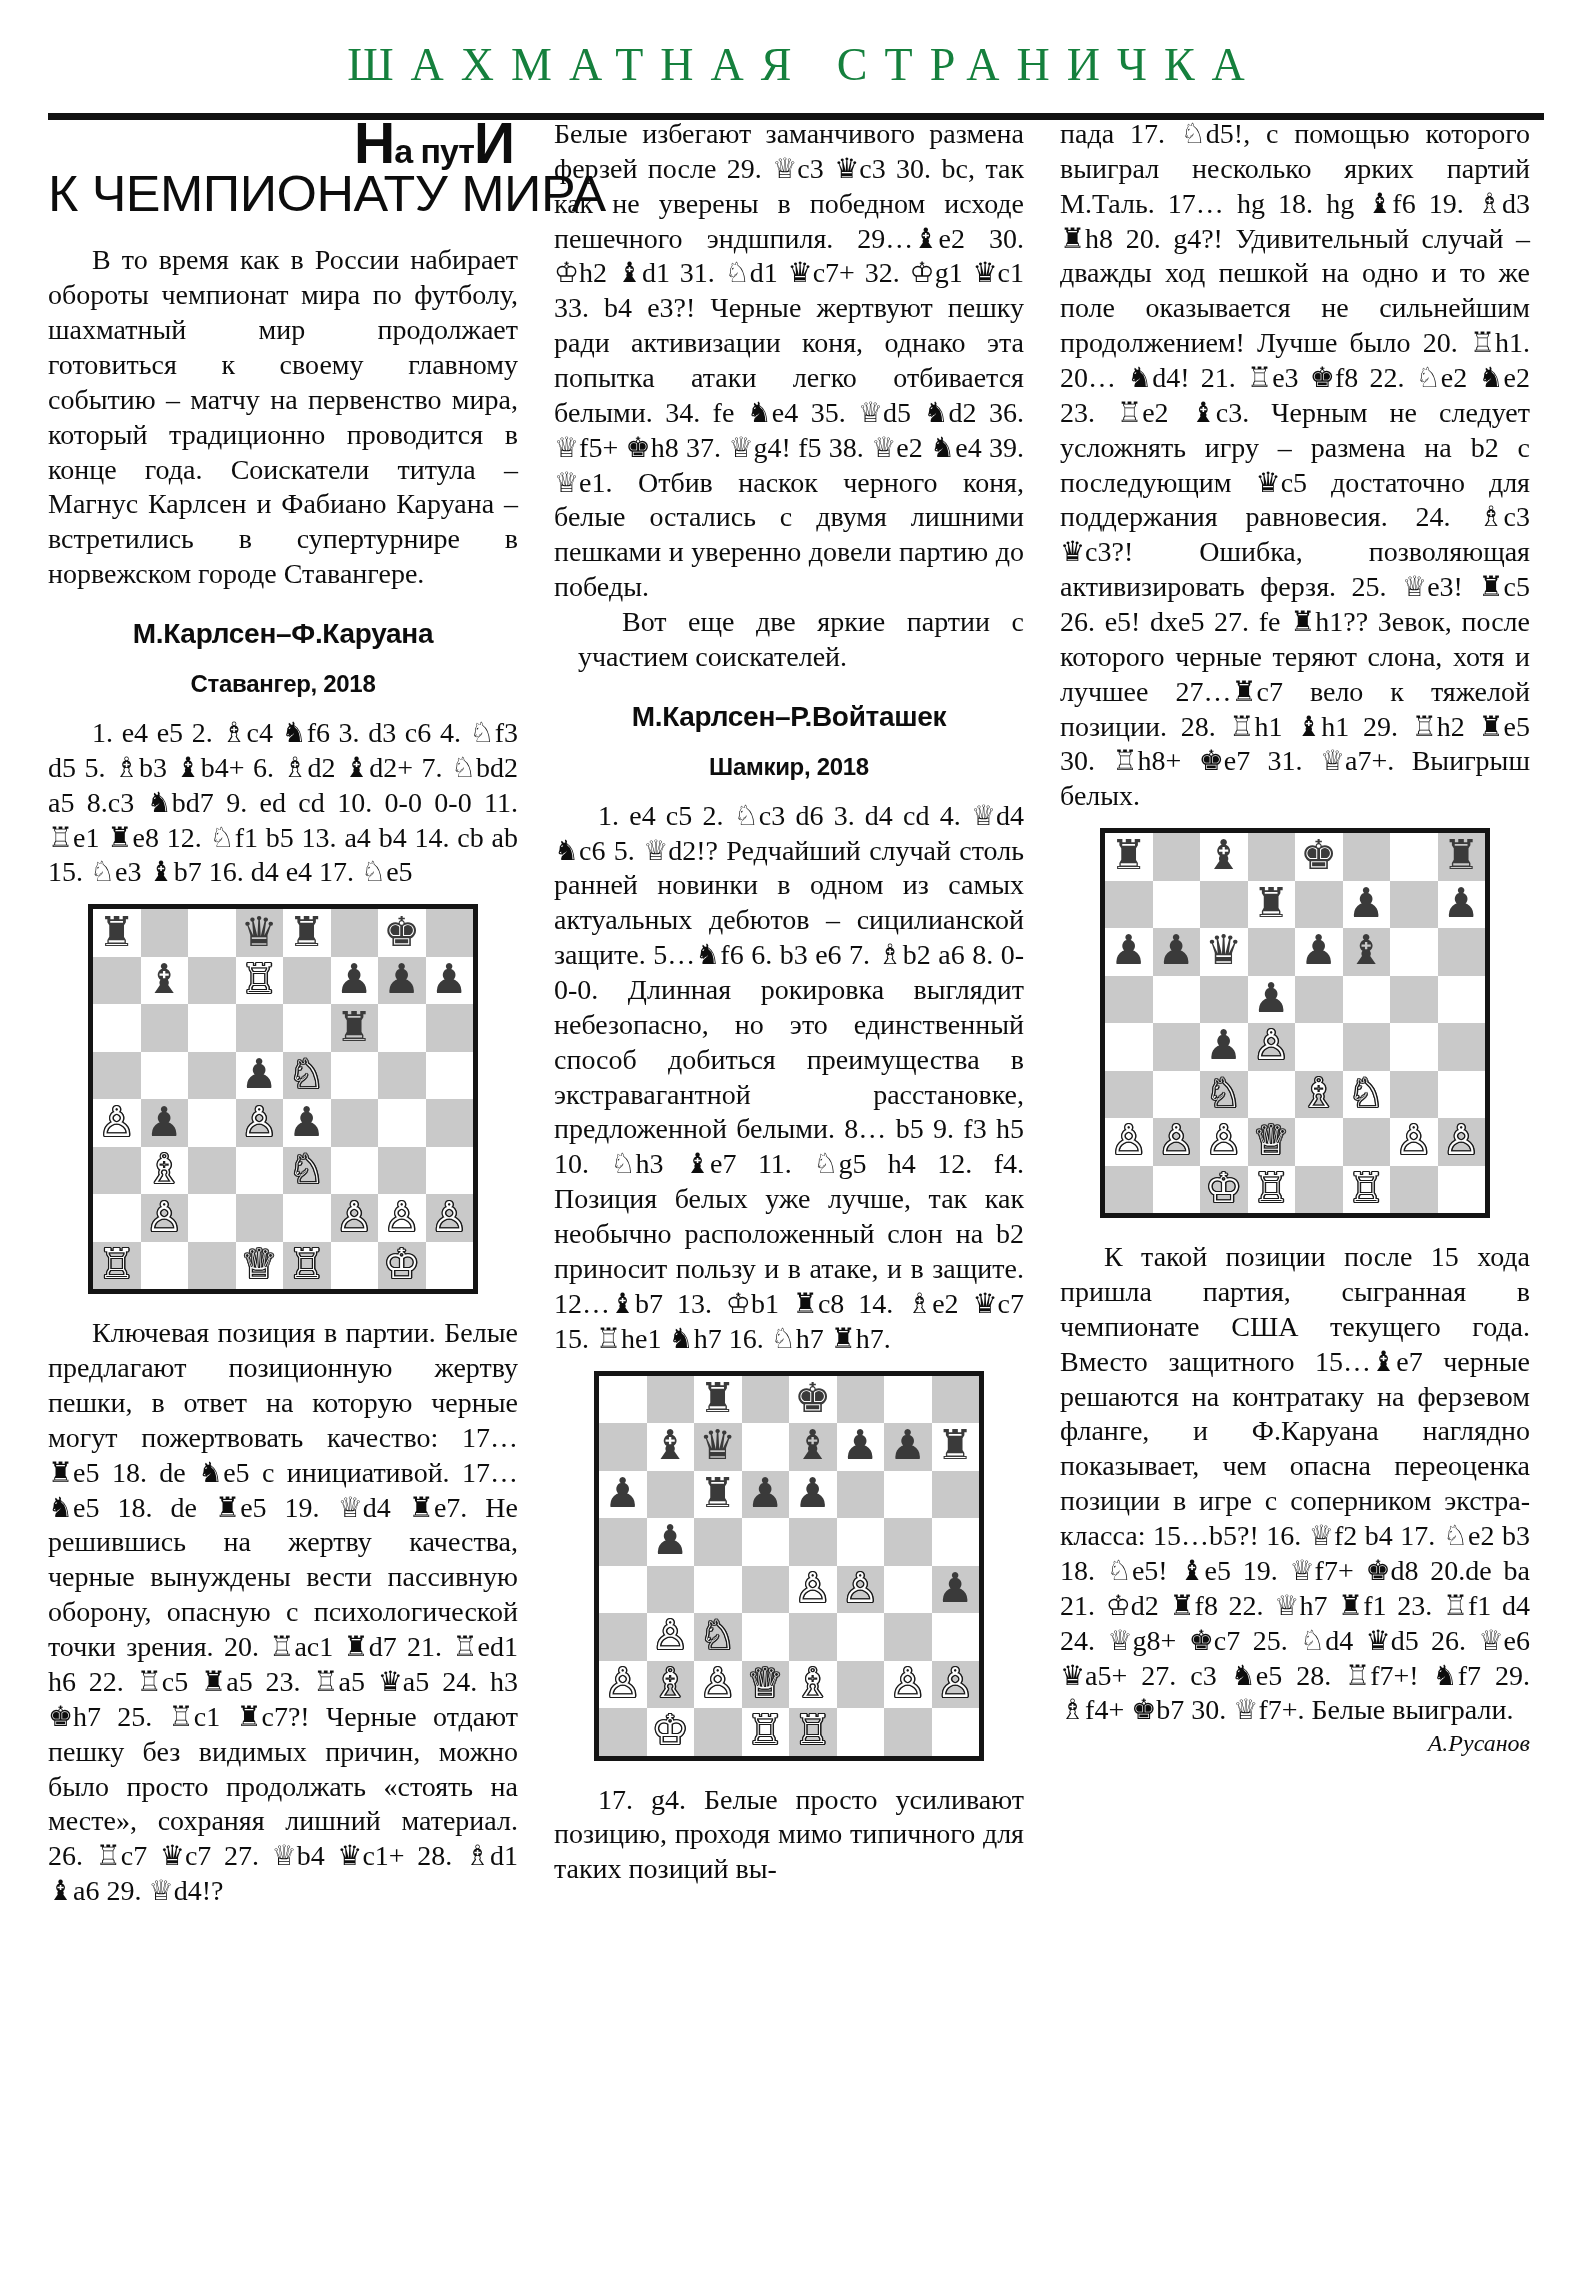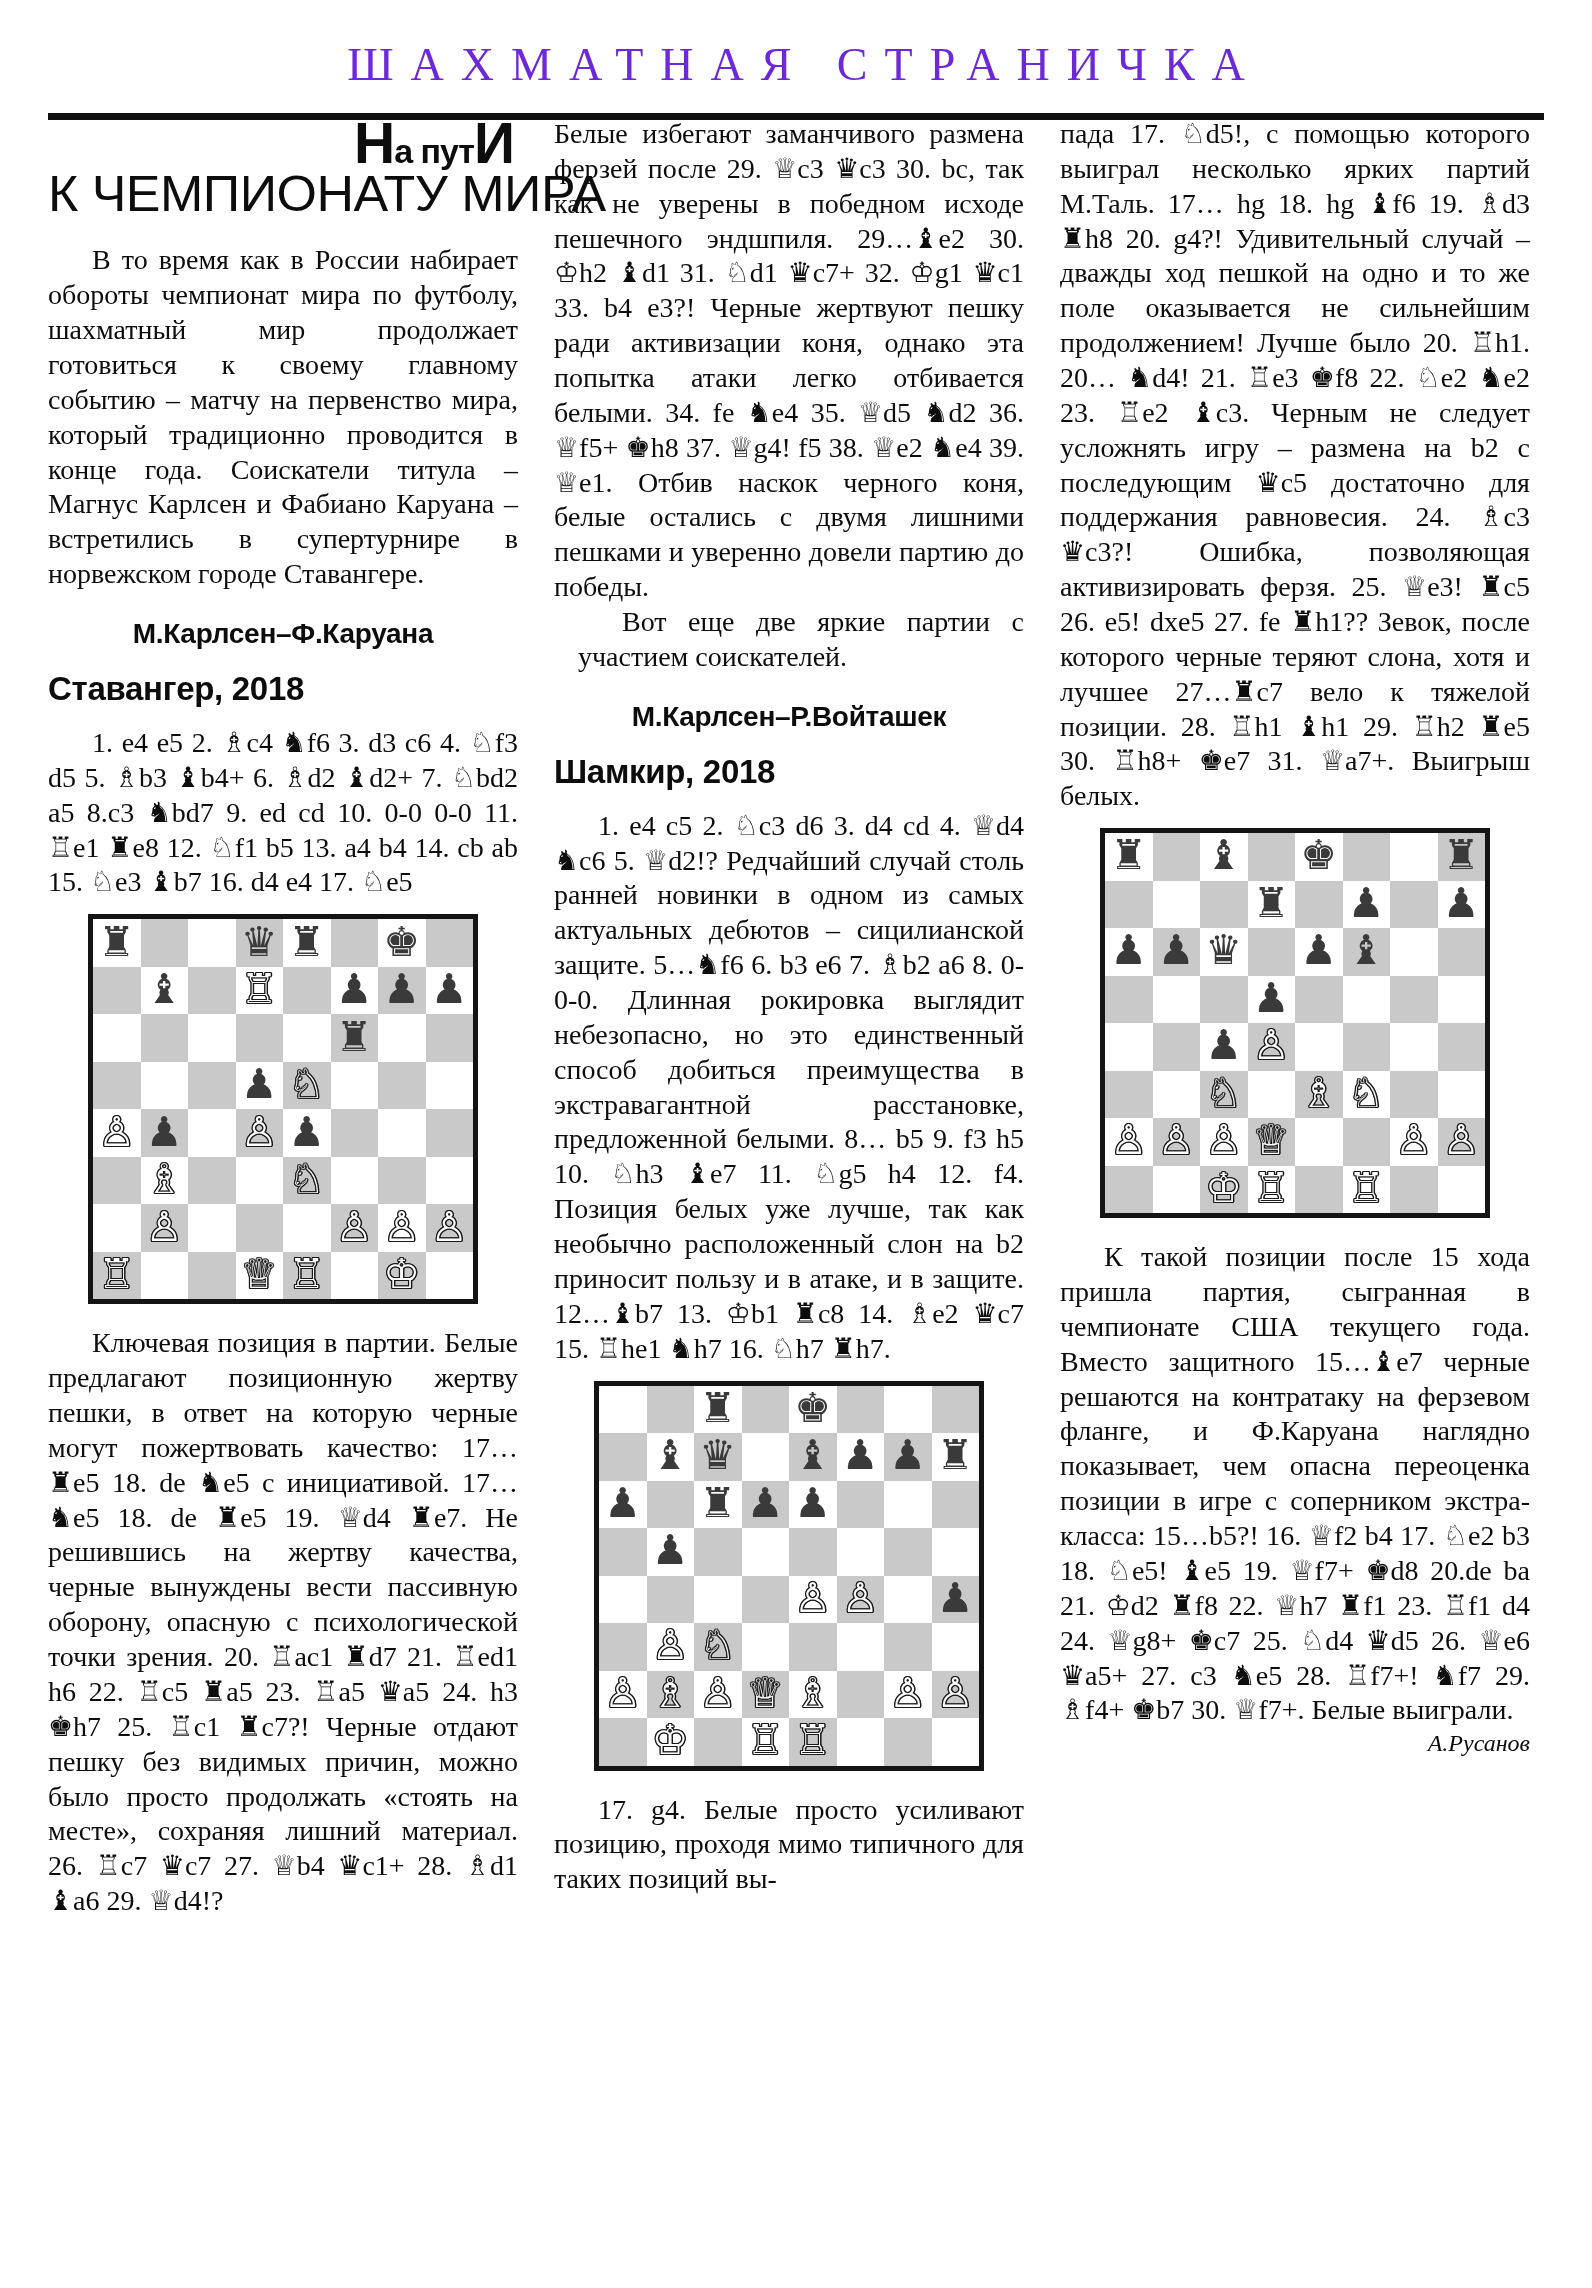--- a/index.html
+++ b/index.html
@@ -25,21 +25,21 @@
   .masthead {
     text-align: center;
     padding-top: 38px;
     padding-bottom: 6px;
   }
   .masthead-title {
     font-family: "Liberation Serif", "DejaVu Serif", serif;
     font-size: 46px;
     letter-spacing: 17px;
     font-weight: 400;
-    color: #6d28d9;
+    color: #15803d;
     text-indent: 17px;
   }
   .rule-wrap {
     padding: 0 48px;
     margin-top: 16px;
   }
   .rule-thick {
     height: 7px;
     background: #121212;
     width: 100%;
@@ -104,22 +104,22 @@
     font-family: "Liberation Sans", "DejaVu Sans", sans-serif;
     font-weight: bold;
     font-size: 28px;
     text-align: center;
     margin: 26px 0 0 0;
     letter-spacing: -0.3px;
   }
   .game-sub {
     font-family: "Liberation Sans", "DejaVu Sans", sans-serif;
     font-weight: bold;
-    font-size: 33px;
-    text-align: left;
+    font-size: 24px;
+    text-align: center;
     margin: 20px 0 18px 0;
     letter-spacing: -0.3px;
   }
   .signature {
     text-align: right;
     font-style: italic;
     font-size: 24px;
     margin-top: 2px;
   }
 

